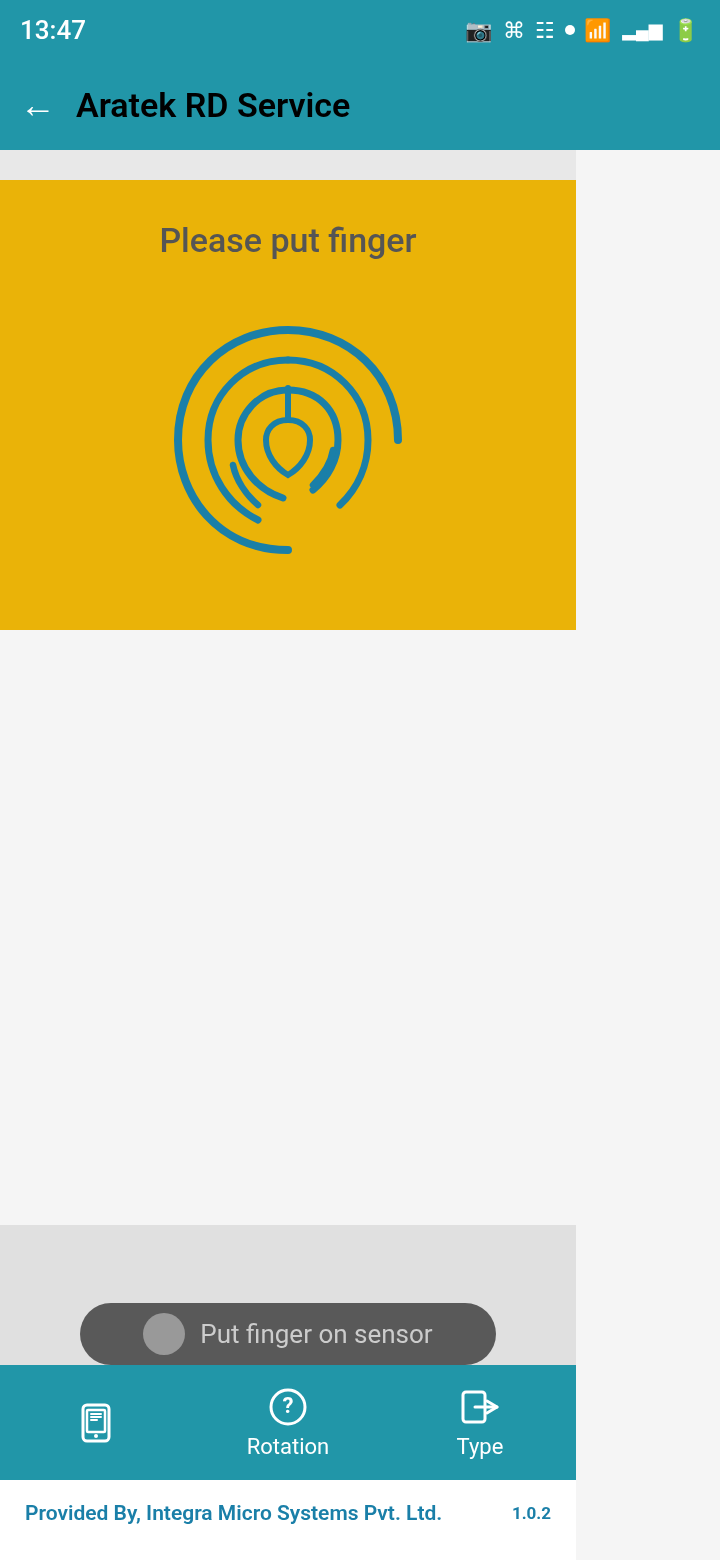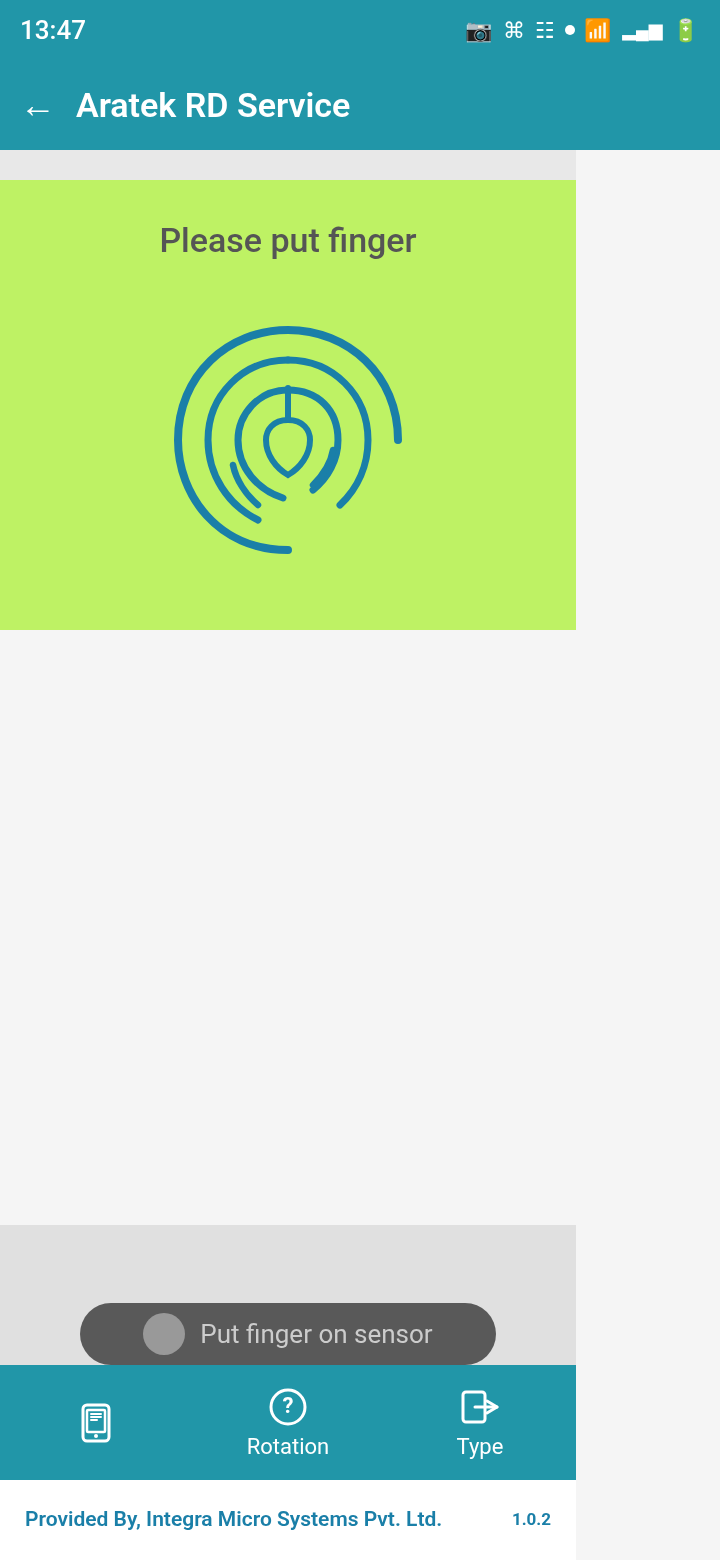--- a/index.html
+++ b/index.html
@@ -53,21 +53,21 @@
       align-items: center;
       padding: 0 20px;
       gap: 20px;
     }
     .back-arrow {
       color: white;
       font-size: 36px;
       cursor: pointer;
     }
     .app-bar-title {
-      color: #ffffff;
+      color: #000000;
       font-size: 34px;
       font-weight: 600;
     }
 
     
     .env-card {
       background: #e8e8e8;
       margin: 0;
       padding: 30px 40px 40px 40px;
       position: relative;
@@ -145,21 +145,21 @@
       color: #555;
       font-size: 30px;
     }
 
     
     .fingerprint-overlay {
       position: absolute;
       top: 180px;
       left: 0;
       right: 0;
-      background: #bef264;
+      background: #eab308;
       z-index: 10;
       display: flex;
       flex-direction: column;
       align-items: center;
       padding: 40px 20px 60px;
     }
     .please-put-finger {
       font-size: 34px;
       color: #555;
       font-weight: 500;
@@ -413,21 +413,21 @@
       </div>
       <span class="nav-label">Type</span>
     </div>
   </div>
 
   <div class="footer" style="position:absolute; bottom:80px; left:0; right:0; height:60px; background:white; display:flex; align-items:center; justify-content:space-between; padding:0 25px; z-index:25; margin-bottom:0; bottom:0; /* will be overridden */ ">
   </div>
 
   <div style="position:absolute; bottom:82px; left:0; right:0; background:white; height:0; z-index:28;"></div>
 
-  <div style="position:absolute; bottom:0; left:0; right:0; height:82px; background:white; display:flex; align-items:center; justify-content:space-between; padding:0 25px; z-index:29;">
+  <div style="position:absolute; bottom:6px; left:0; right:0; height:82px; background:white; display:flex; align-items:center; justify-content:space-between; padding:0 25px; z-index:29;">
     <span style="color:#1a7fa8; font-size:21px; font-weight:600;">Provided By, Integra Micro Systems Pvt. Ltd.</span>
     <span style="color:#1a7fa8; font-size:17px; font-weight:700;">1.0.2</span>
   </div>
 
   <div class="android-nav" style="position:absolute; bottom:0; left:0; right:0; height:0;">
   </div>
 
 </div>
 
 </body></html>

